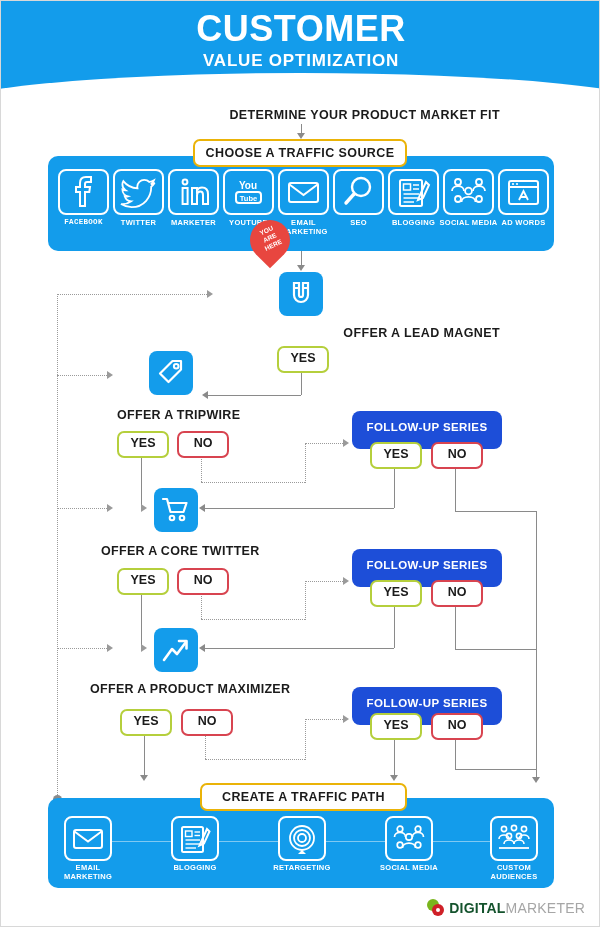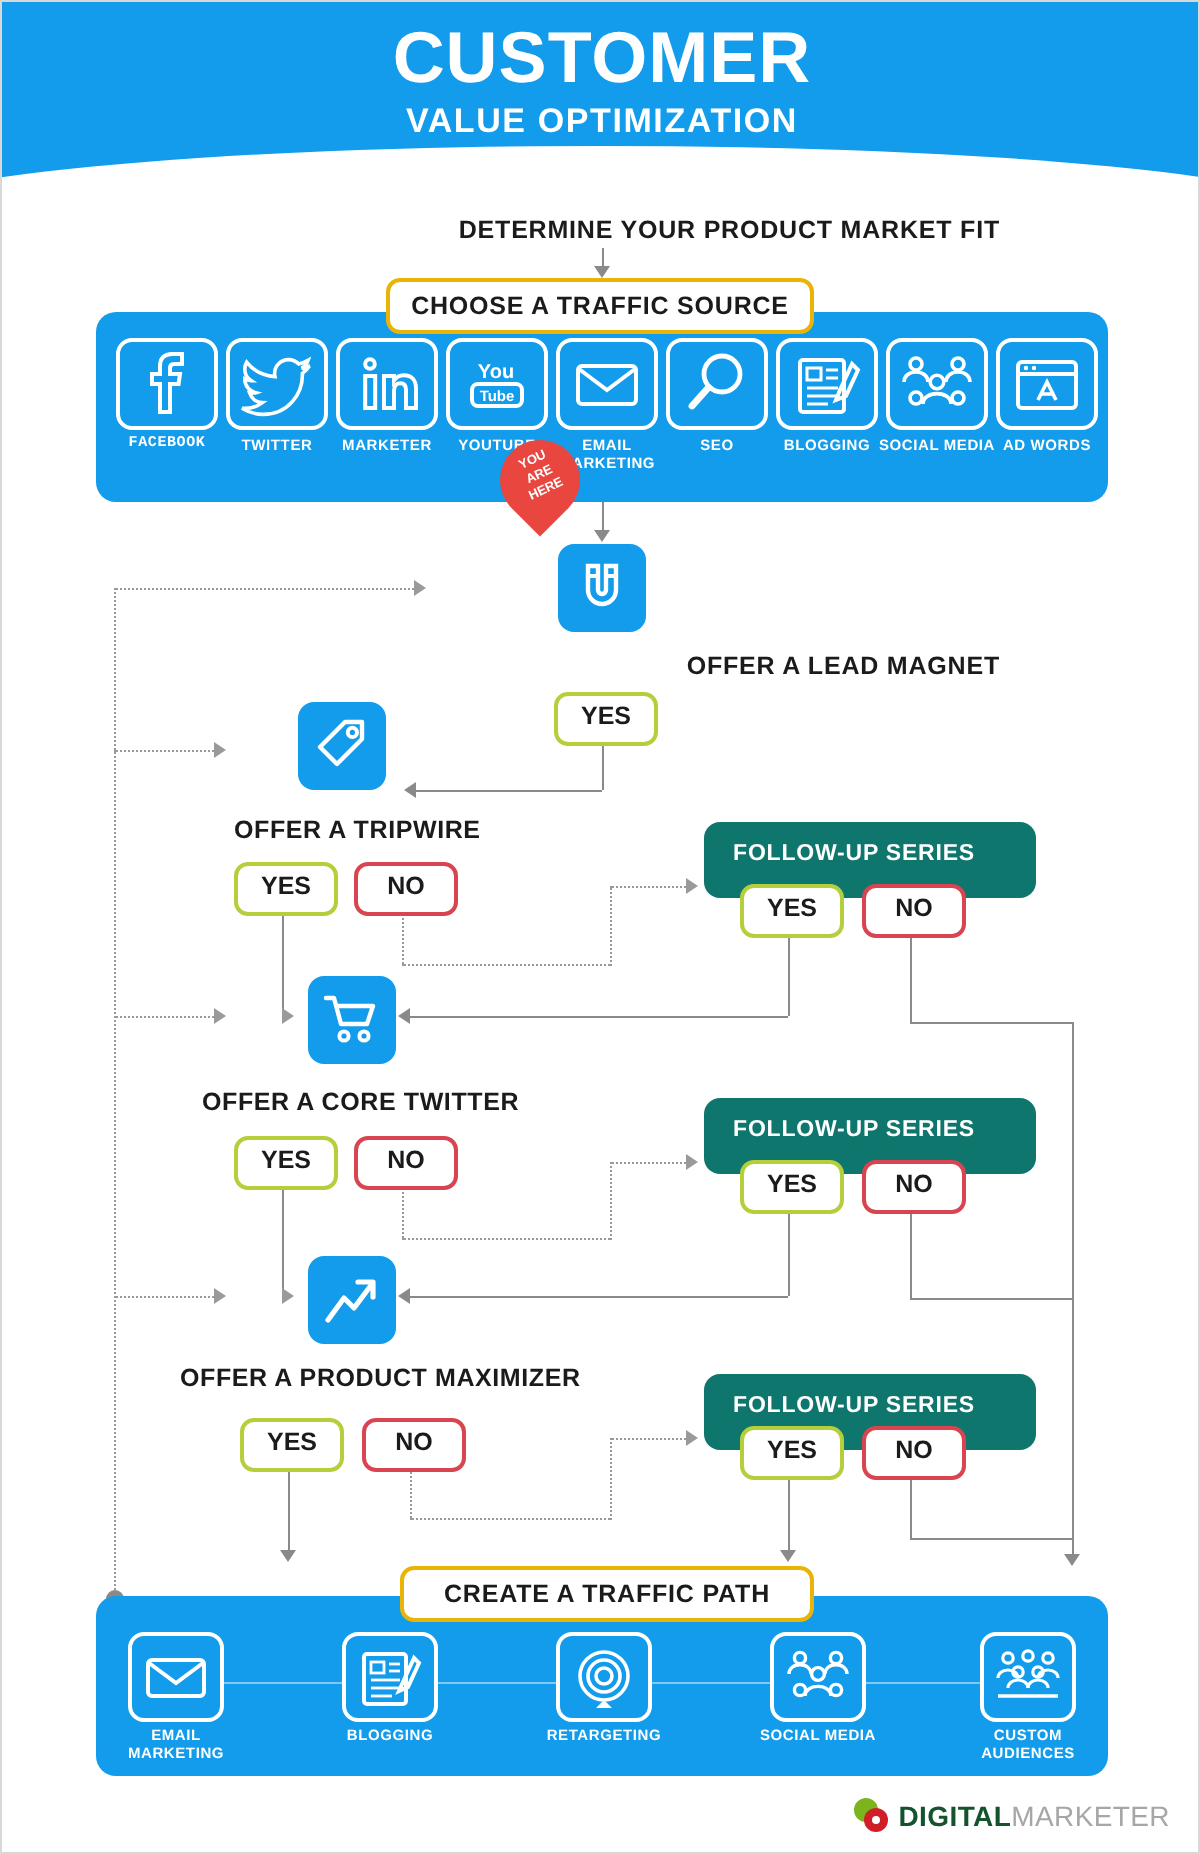--- a/index.html
+++ b/index.html
@@ -36,21 +36,21 @@
   .bluepanel{position:absolute;background:#139ceb;border-radius:10px;}
   .tile{position:absolute;border:2px solid #ffffff;border-radius:8px;box-sizing:border-box;}
   .tilelabel{position:absolute;text-align:center;color:#fff;font-size:7.5px;font-weight:bold;
              letter-spacing:.3px;line-height:9px;}
 
   
   .iconsq{position:absolute;width:44px;height:44px;background:#139ceb;border-radius:8px;z-index:5;}
   .iconsq svg{position:absolute;left:7px;top:7px;}
 
   
-  .fus{position:absolute;width:166px;height:38px;background:#0f766e;border-radius:8px;z-index:4;}
+  .fus{position:absolute;width:150px;height:38px;background:#1d4ed8;border-radius:8px;z-index:4;}
   .fus-label{position:absolute;width:150px;top:10px;left:0;text-align:center;color:#ffffff;
              font-size:11.5px;font-weight:bold;letter-spacing:.4px;}
 
   
   #pin{position:absolute;left:249px;top:219px;width:40px;height:40px;background:#e8463f;
        border-radius:50% 50% 50% 0;transform:rotate(-45deg);z-index:9;}
   #pintext{position:absolute;left:249px;top:225px;width:40px;z-index:10;text-align:center;
            color:#fff;font-size:6.5px;font-weight:bold;line-height:8px;
            transform:rotate(-25deg);}
 

